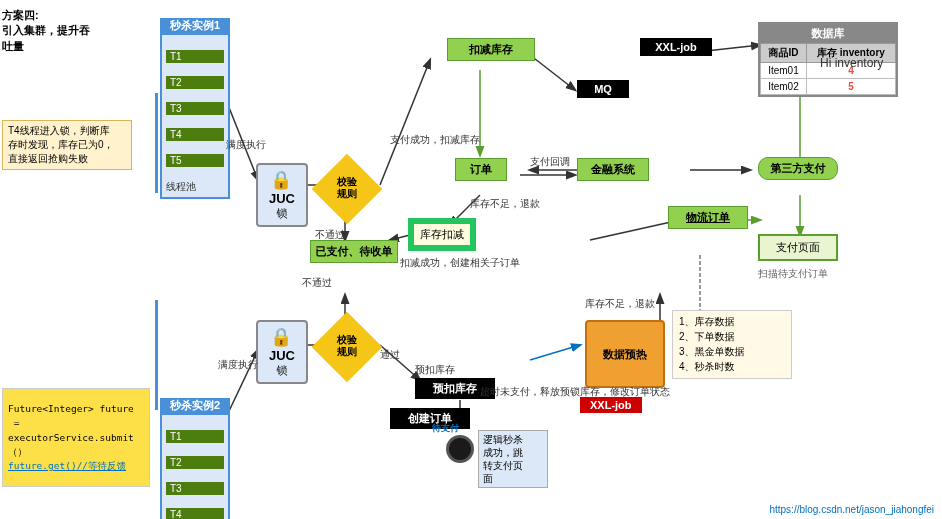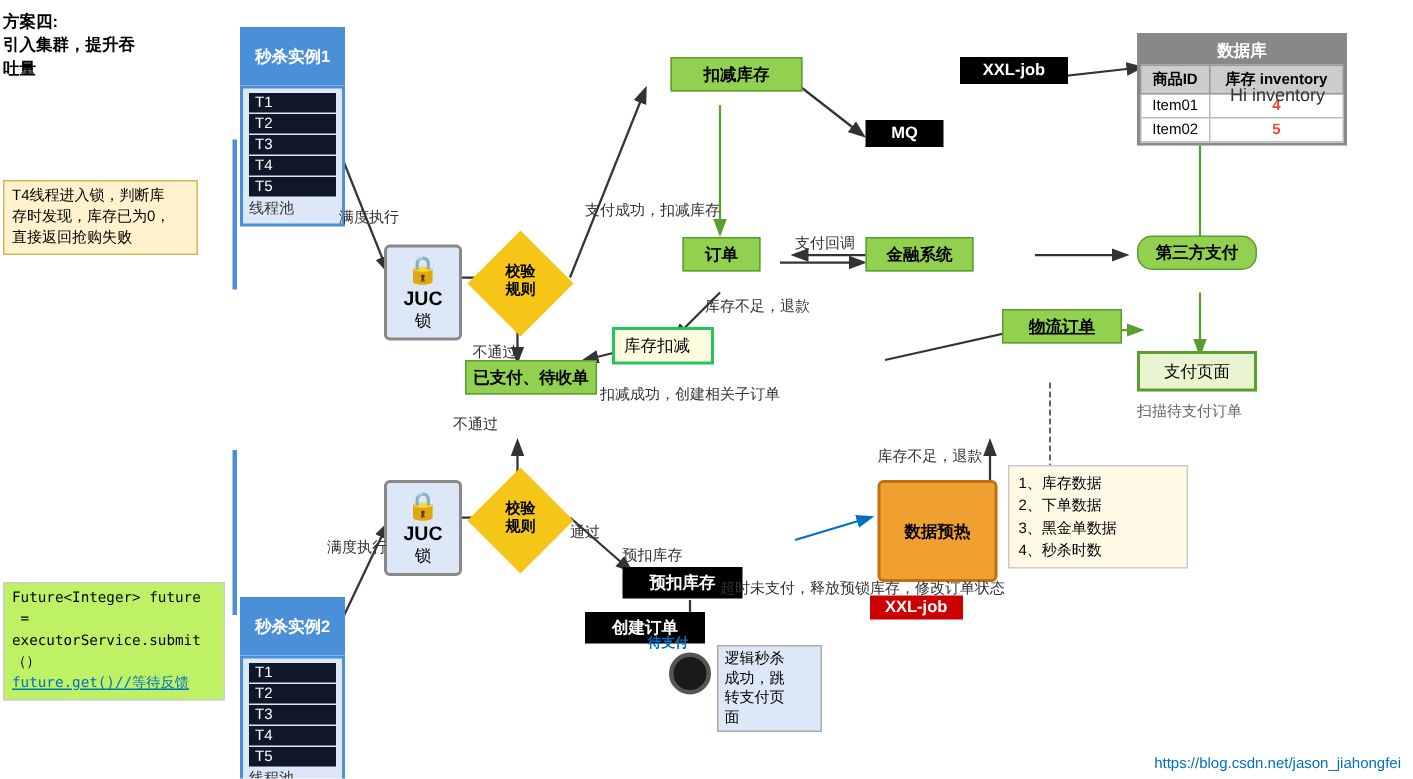--- a/index.html
+++ b/index.html
@@ -27,28 +27,28 @@
       left: 2px; top: 8px;
       width: 95px;
       font-size: 11px;
       font-weight: bold;
       line-height: 1.4;
     }
     .instance-title {
       background: #4a90d9;
       color: white;
       font-weight: bold;
-      padding: 12px 6px;
+      padding: 0 6px;
       font-size: 11px;
       text-align: center;
     }
     .thread-row {
-      background: #0f172a;
+      background: #4d7c0f;
       color: white;
-      margin: 1px 2px;
+      margin: 13px 2px;
       padding: 1px 4px;
       font-size: 10px;
       text-align: left;
     }
     .thread-label {
       font-size: 10px;
       color: #333;
       margin: 1px 2px;
     }
 
@@ -199,23 +199,24 @@
     }
 
     
     .scan-label {
       font-size: 10px;
       color: #666;
     }
 
     
     .yellow-outline-box {
-      border: 2px solid #22c55e;
+      border: 6px solid #22c55e;
       background: #fffce0;
       padding: 3px 6px;
+      text-align: center;
       font-size: 11px;
     }
 
     
     .xxl-red {
       color: #e00;
       font-weight: bold;
     }
 
     .bottom-url {
@@ -482,21 +483,21 @@
     <div style="background:#dce8f7;border:2px solid #4a90d9;padding:2px;">
       <div class="thread-row">T1</div>
       <div class="thread-row">T2</div>
       <div class="thread-row">T3</div>
       <div class="thread-row">T4</div>
       <div class="thread-row">T5</div>
       <div class="thread-label">线程池</div>
     </div>
   </div>
 
-  <div class="abs code-text" style="left:2px;top:388px;width:148px;background:#bef264;border:1px solid #ccc;padding:3px 5px;font-size:9.5px;line-height:1.5;">
+  <div class="abs code-text" style="left:2px;top:388px;width:148px;background:#fde047;border:1px solid #ccc;padding:13px 5px;font-size:9.5px;line-height:1.5;">
     <div>Future&lt;Integer&gt; future</div>
     <div>&nbsp;= executorService.submit（）</div>
     <div class="code-link">future.get()//等待反馈</div>
   </div>
 
   <div class="abs bottom-url">https://blog.csdn.net/jason_jiahongfei</div>
 
   <div class="abs" style="left:155px;top:93px;width:3px;height:100px;background:#4a90d9;"></div>
 
   <div class="abs" style="left:155px;top:300px;width:3px;height:110px;background:#4a90d9;"></div>

